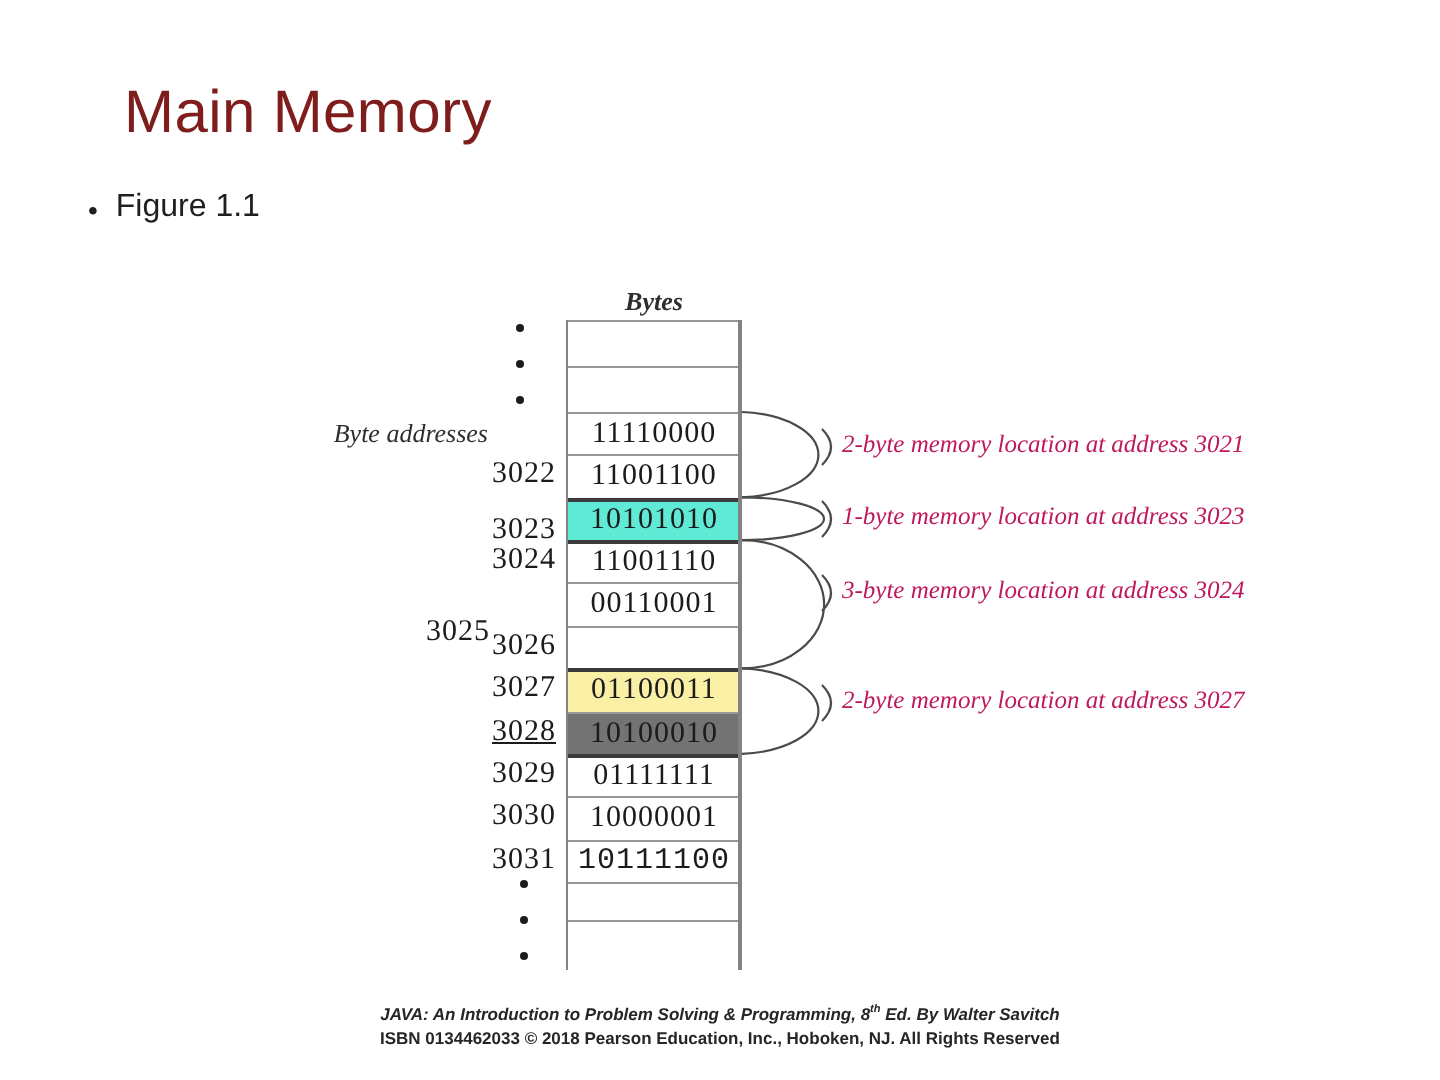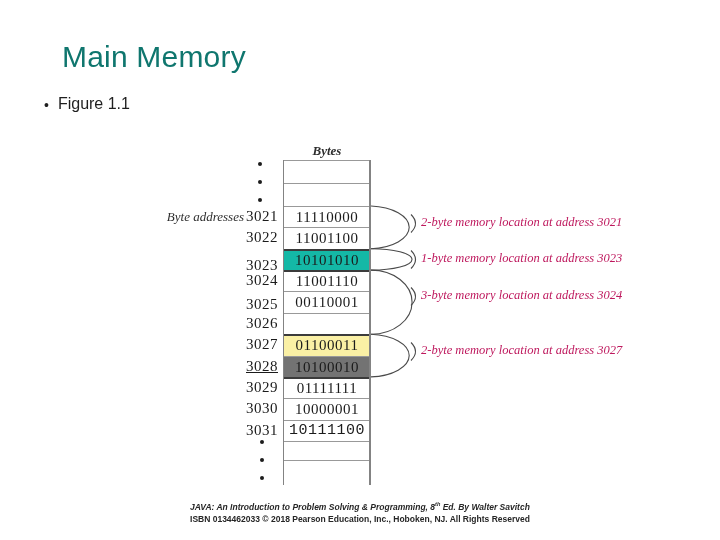--- a/index.html
+++ b/index.html
@@ -1,18 +1,18 @@
 <!DOCTYPE html>
 <html><head>
 <meta charset="utf-8">
 <style>
   html,body{margin:0;padding:0;background:#fff;}
   .slide{position:relative;width:720px;height:540px;background:#ffffff;overflow:hidden;
          font-family:"Liberation Sans",sans-serif;}
-  .title{position:absolute;left:62px;top:40px;font-size:30px;color:#0f766e;letter-spacing:0.2px;}
+  .title{position:absolute;left:62px;top:40px;font-size:30px;color:#7f1d1d;letter-spacing:0.2px;}
   .bullet-row{position:absolute;left:44px;top:95px;font-size:16px;color:#1f1f1f;display:flex;gap:9px;}
   .bullet-marker{font-size:14px;line-height:21px;}
 
   .fig-label{position:absolute;font-family:"Liberation Serif",serif;font-style:italic;color:#2e2e2e;}
   .bytes-label{left:283px;top:143px;width:88px;text-align:center;font-size:13px;font-weight:bold;}
   .byteaddr-label{left:130px;top:206px;width:114px;text-align:right;font-size:13px;
                   height:21px;line-height:21px;}
 
   #memory-table{position:absolute;inset:0;}
   .addr{position:absolute;left:180px;width:98px;text-align:right;
@@ -52,29 +52,28 @@
 
   <div class="dot" style="left:258px;top:162px"></div>
   <div class="dot" style="left:258px;top:180px"></div>
   <div class="dot" style="left:258px;top:198px"></div>
   <div class="dot" style="left:260px;top:440px"></div>
   <div class="dot" style="left:260px;top:458px"></div>
   <div class="dot" style="left:260px;top:476px"></div>
 
   <div id="memory-table">
       <div class="cell" style="top: 207px; height: 20.36px; line-height: 20.36px;">11110000</div>
-      <div class="addr" style="top: 206px; height: 21.36px; line-height: 21.36px;">3021</div>
       <div class="cell" style="top: 228.36px; height: 20.36px; line-height: 20.36px;">11001100</div>
       <div class="addr" style="top: 227.36px; height: 21.36px; line-height: 21.36px;">3022</div>
-      <div class="cell" style="top: 249.72px; height: 20.36px; line-height: 20.36px; background: #14b8a6;">10101010</div>
+      <div class="cell" style="top: 249.72px; height: 20.36px; line-height: 20.36px; background: #5eead4;">10101010</div>
       <div class="addr" style="top: 255px; height: 21.36px; line-height: 21.36px;">3023</div>
       <div class="cell" style="top: 271.08px; height: 20.36px; line-height: 20.36px;">11001110</div>
       <div class="addr" style="top: 270.08px; height: 21.36px; line-height: 21.36px;">3024</div>
       <div class="cell" style="top: 292.44px; height: 20.36px; line-height: 20.36px;">00110001</div>
-      <div class="addr" style="top: 294px; height: 21.36px; line-height: 21.36px;">3025</div>
+      <div class="addr" style="top: 306px; height: 21.36px; line-height: 21.36px; text-align: center;">3025</div>
       <div class="addr" style="top: 312.8px; height: 21.36px; line-height: 21.36px;">3026</div>
       <div class="cell" style="top: 335.16px; height: 20.36px; line-height: 20.36px; background: rgb(250, 240, 165);">01100011</div>
       <div class="addr" style="top: 334.16px; height: 21.36px; line-height: 21.36px;">3027</div>
       <div class="cell" style="top: 356.52px; height: 20.36px; line-height: 20.36px; background: #737373;">10100010</div>
       <div class="addr" style="top: 355.52px; height: 21.36px; line-height: 21.36px; text-decoration: underline;">3028</div>
       <div class="cell" style="top: 377.88px; height: 20.36px; line-height: 20.36px;">01111111</div>
       <div class="addr" style="top: 376.88px; height: 21.36px; line-height: 21.36px;">3029</div>
       <div class="cell" style="top: 399.24px; height: 20.36px; line-height: 20.36px;">10000001</div>
       <div class="addr" style="top: 398.24px; height: 21.36px; line-height: 21.36px;">3030</div>
       <div class="cell" style="top: 420.6px; height: 20.36px; line-height: 20.36px; font-family: Liberation Mono, monospace;">10111100</div>

